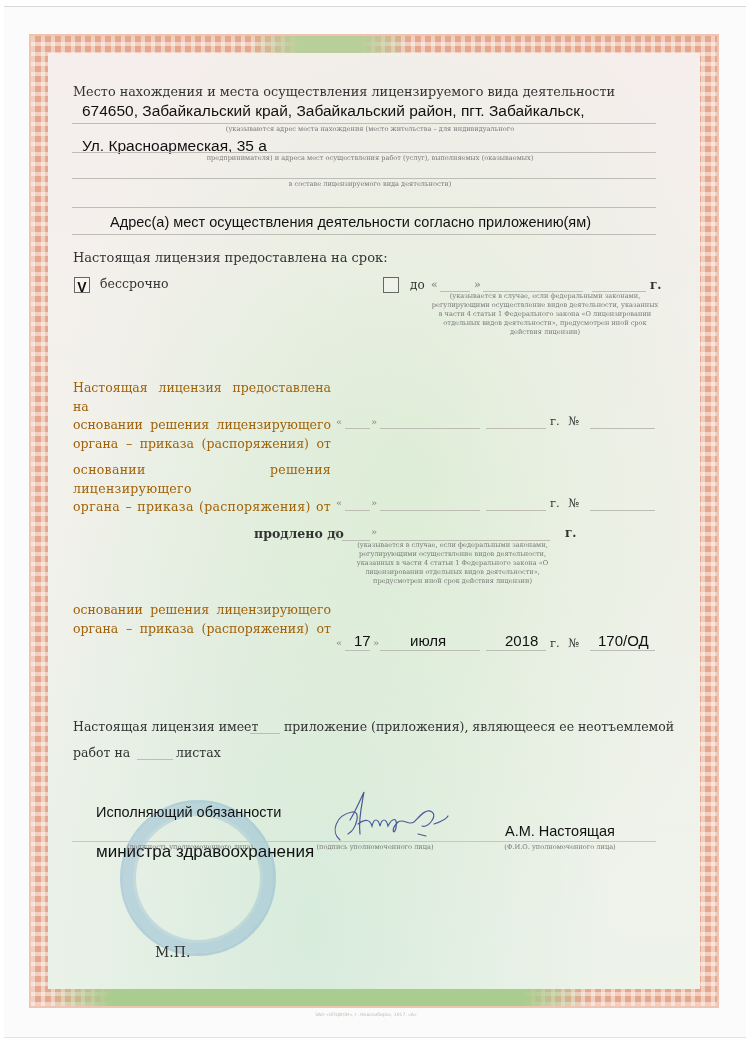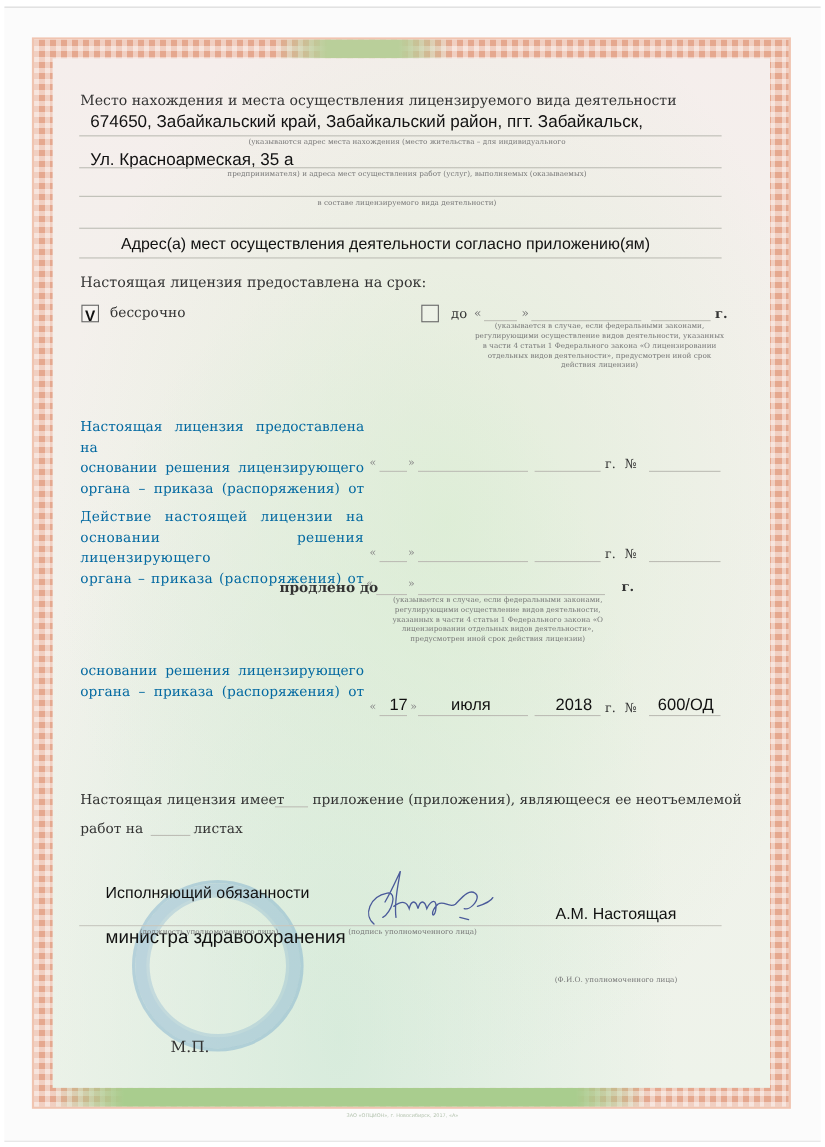--- a/index.html
+++ b/index.html
@@ -44,21 +44,21 @@
         radial-gradient(ellipse at 55% 45%, rgba(214,236,206,0.65) 0%, rgba(214,236,206,0.25) 40%, rgba(0,0,0,0) 70%),
         radial-gradient(ellipse at 40% 95%, rgba(206,232,214,0.7) 0%, rgba(0,0,0,0) 55%),
         linear-gradient(180deg, #f5eeec 0%, #f3f1ec 40%, #eef3ea 100%);
     }
     .abs { position: absolute; white-space: nowrap; }
     .serif-label { font-family: "DejaVu Serif", serif; font-size: 12.5px; color: #333; }
     .sans-fill { font-family: "Liberation Sans", sans-serif; font-size: 15px; color: #111; font-weight: normal; }
     .tiny { font-family: "DejaVu Serif", serif; font-size: 6.6px; color: #777; text-align: center; white-space: normal; line-height: 9px; }
     .line { position: absolute; height: 0; border-top: 1px solid #bdbdb5; }
     .checkbox { position: absolute; width: 16px; height: 16px; border: 1px solid #666; background: rgba(255,255,255,0.25); box-sizing: border-box; font-family: "Liberation Sans", sans-serif; font-size: 14px; line-height: 18px; text-align: center; color: #111; font-weight: bold; }
-    .block-text { position: absolute; font-family: "DejaVu Serif", serif; font-size: 12.5px; color: #0369a1; line-height: 18.5px; white-space: normal; text-align: justify; text-align-last: justify; width: 258px; }
+    .block-text { position: absolute; font-family: "DejaVu Serif", serif; font-size: 12.5px; color: #a16207; line-height: 18.5px; white-space: normal; text-align: justify; text-align-last: justify; width: 258px; }
     .block-text span { display: block; text-align: justify; text-align-last: justify; }
     .stamp {
       position: absolute; left: 120px; top: 800px; width: 150px; height: 150px; border-radius: 50%;
       border: 3px solid rgba(120,170,205,0.45);
       box-shadow: inset 0 0 0 10px rgba(150,190,215,0.18), inset 0 0 0 13px rgba(120,170,205,0.3);
     }
     .signature { position: absolute; left: 322px; top: 790px; width: 130px; height: 60px; }
     .fine-print-bottom { position: absolute; left: 315px; top: 1012px; font-size: 4.5px; color: #b5c4b0; font-family: "DejaVu Sans", sans-serif; }
   </style>
 </head>
@@ -107,21 +107,20 @@
 <div class="abs serif-label" style="left:336px; top:416px; font-size:10px; color:#888;">«</div>
 <div class="line" style="left:345px; top:428px; width:25px;"></div>
 <div class="abs serif-label" style="left:371px; top:416px; font-size:10px; color:#888;">»</div>
 <div class="line" style="left:380px; top:428px; width:100px;"></div>
 <div class="line" style="left:486px; top:428px; width:60px;"></div>
 <div class="abs serif-label" style="left:550px; top:414px; font-size:11.5px;">г.</div>
 <div class="abs serif-label" style="left:568px; top:414px; font-size:11.5px;">№</div>
 <div class="line" style="left:590px; top:428px; width:65px;"></div>
 
 <div class="block-text" style="left:73px; top:461px; letter-spacing:0.3px;">
-  <span>Действие настоящей лицензии на</span>
   <span>основании решения лицензирующего</span>
   <span>органа – приказа (распоряжения) от</span>
 </div>
 <div class="abs serif-label" style="left:336px; top:497px; font-size:10px; color:#888;">«</div>
 <div class="line" style="left:345px; top:510px; width:25px;"></div>
 <div class="abs serif-label" style="left:371px; top:497px; font-size:10px; color:#888;">»</div>
 <div class="line" style="left:380px; top:510px; width:100px;"></div>
 <div class="line" style="left:486px; top:510px; width:60px;"></div>
 <div class="abs serif-label" style="left:550px; top:496px; font-size:11.5px;">г.</div>
 <div class="abs serif-label" style="left:568px; top:496px; font-size:11.5px;">№</div>
@@ -142,39 +141,39 @@
 <div class="abs serif-label" style="left:336px; top:637px; font-size:10px; color:#888;">«</div>
 <div class="abs sans-fill" style="left:354px; top:632px; font-size:15px;">17</div>
 <div class="abs serif-label" style="left:373px; top:637px; font-size:10px; color:#888;">»</div>
 <div class="line" style="left:345px; top:650px; width:25px;"></div>
 <div class="abs sans-fill" style="left:410px; top:632px; font-size:15px;">июля</div>
 <div class="line" style="left:380px; top:650px; width:100px;"></div>
 <div class="abs sans-fill" style="left:505px; top:632px; font-size:15px;">2018</div>
 <div class="line" style="left:486px; top:650px; width:60px;"></div>
 <div class="abs serif-label" style="left:550px; top:636px; font-size:11.5px;">г.</div>
 <div class="abs serif-label" style="left:568px; top:636px; font-size:11.5px;">№</div>
-<div class="abs sans-fill" style="left:598px; top:632px; font-size:15px;">600/ОД</div>
+<div class="abs sans-fill" style="left:598px; top:632px; font-size:15px;">170/ОД</div>
 <div class="line" style="left:590px; top:650px; width:65px;"></div>
 
 <div class="abs serif-label" style="left:73px; top:719px;">Настоящая лицензия имеет</div>
 <div class="line" style="left:250px; top:733px; width:30px;"></div>
 <div class="abs serif-label" style="left:284px; top:719px;">приложение (приложения), являющееся ее неотъемлемой</div>
 <div class="abs serif-label" style="left:73px; top:745px;">работ на</div>
 <div class="line" style="left:137px; top:759px; width:36px;"></div>
 <div class="abs serif-label" style="left:176px; top:745px;">листах</div>
 
 <div class="stamp"></div>
 
 <div class="abs sans-fill" style="left:96px; top:804px; font-size:14.5px;">Исполняющий обязанности</div>
 <div class="abs sans-fill" style="left:96px; top:842px; font-size:17px;">министра здравоохранения</div>
 <div class="line" style="left:72px; top:841px; width:584px; border-top-color:#c7c7bf;"></div>
 <div class="abs tiny" style="left:100px; top:843px; width:180px; white-space:nowrap;">(должность уполномоченного лица)</div>
 <div class="abs tiny" style="left:300px; top:843px; width:150px; white-space:nowrap;">(подпись уполномоченного лица)</div>
 <div class="abs sans-fill" style="left:505px; top:823px; font-size:14.5px;">А.М. Настоящая</div>
-<div class="abs tiny" style="left:490px; top:843px; width:140px; white-space:nowrap;margin-top:44px;">(Ф.И.О. уполномоченного лица)</div>
+<div class="abs tiny" style="left:490px; top:843px; width:140px; white-space:nowrap;">(Ф.И.О. уполномоченного лица)</div>
 
 <svg class="signature" viewBox="0 0 130 60">
   <path d="M18 50 C 8 42, 14 25, 30 22 C 40 20, 34 40, 26 44 M 28 30 C 34 20, 40 6, 42 2 C 40 14, 36 30, 38 44 M 36 34 C 44 28, 48 30, 50 36 C 52 28, 56 28, 58 36 C 60 28, 64 28, 66 36 C 70 28, 76 26, 74 38 C 72 46, 68 40, 76 32 C 82 28, 86 36, 92 32 C 98 26, 104 18, 110 22 C 116 26, 106 38, 100 36 M 96 44 L 104 46 M 112 34 C 118 32, 124 30, 126 26" fill="none" stroke="#4a5a9a" stroke-width="1.2" stroke-linecap="round"></path>
 </svg>
 
 <div class="abs serif-label" style="left:155px; top:908px; font-size:14px;margin-top:36px;">М.П.</div>
 
 <div class="fine-print-bottom">ЗАО «ОПЦИОН», г. Новосибирск, 2017, «А»</div>
 
 </body></html>

